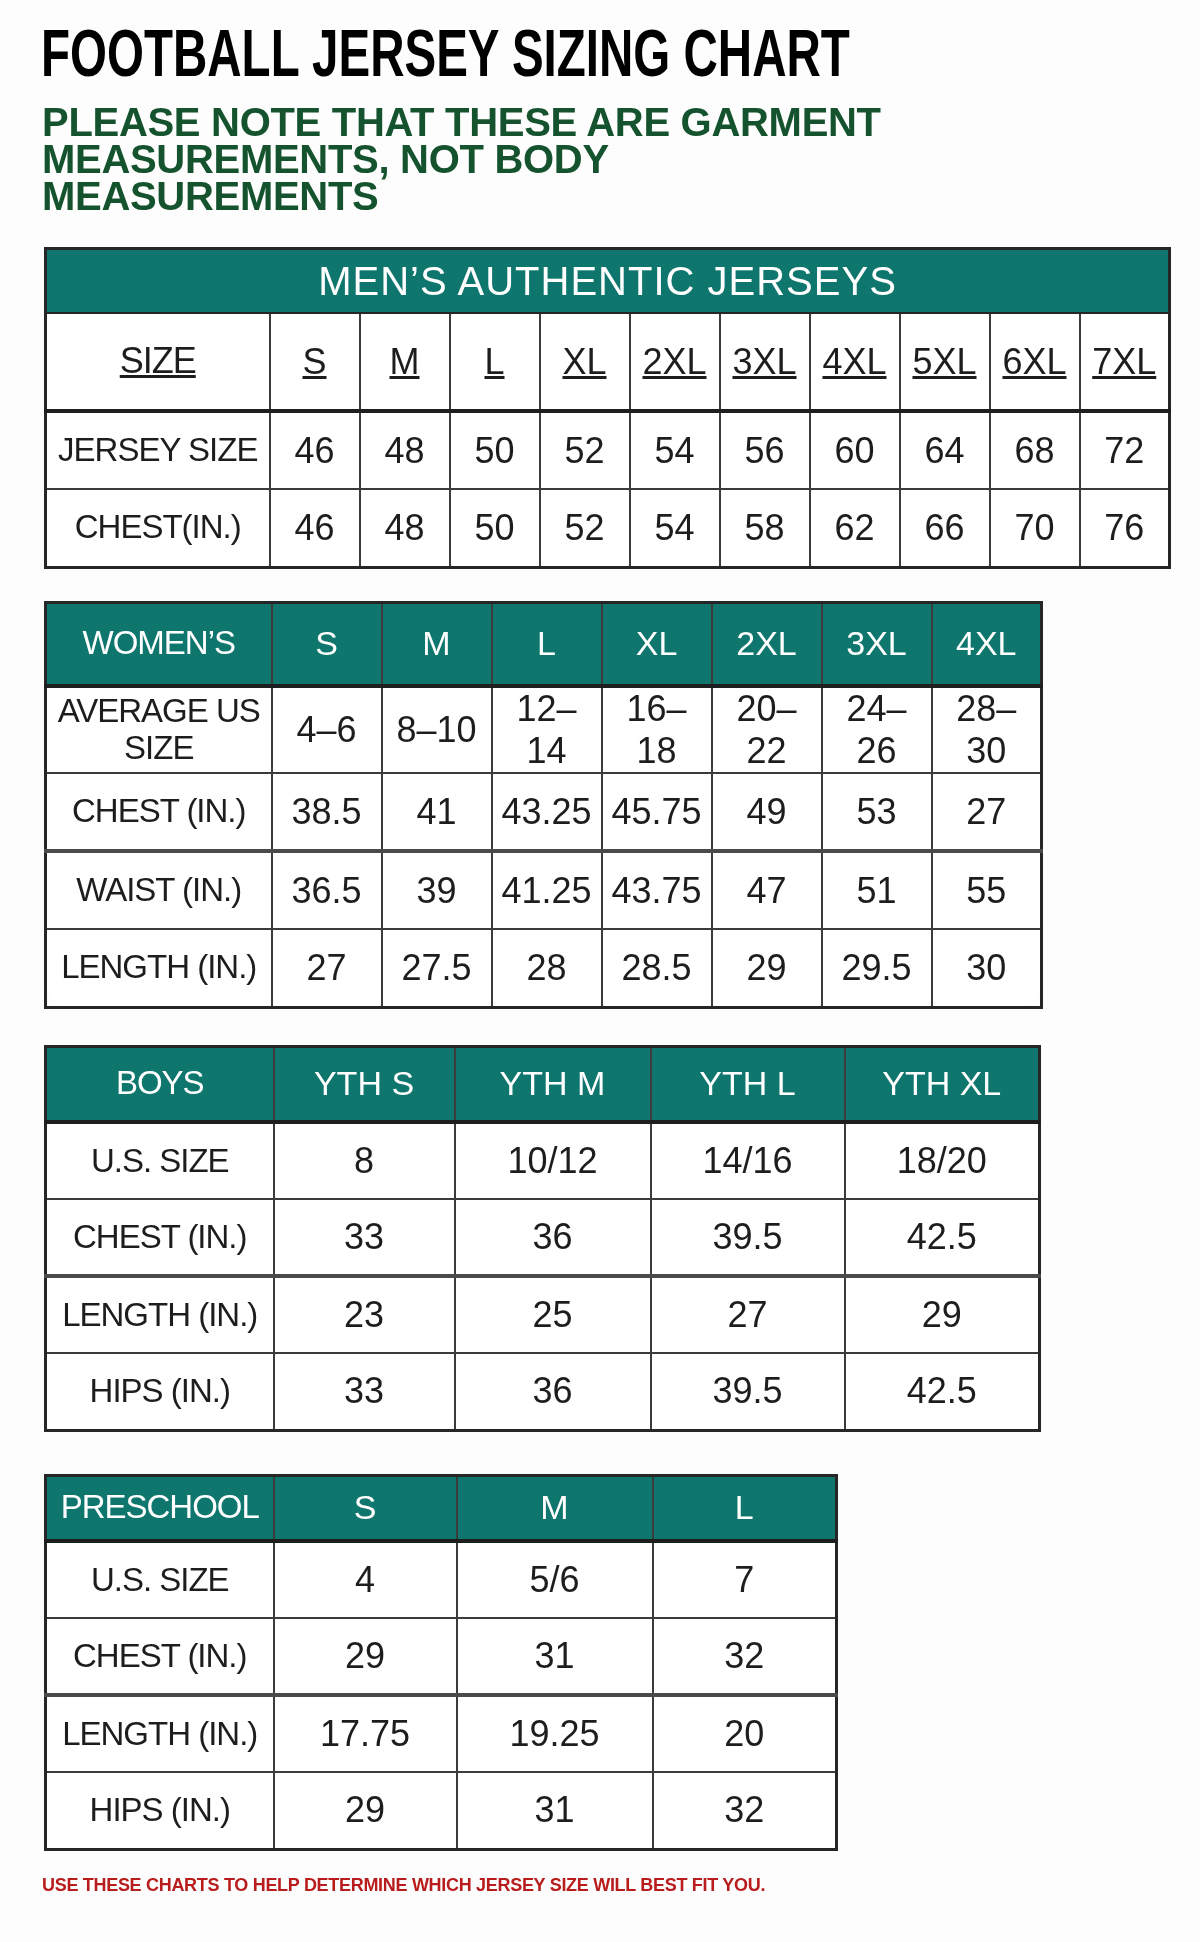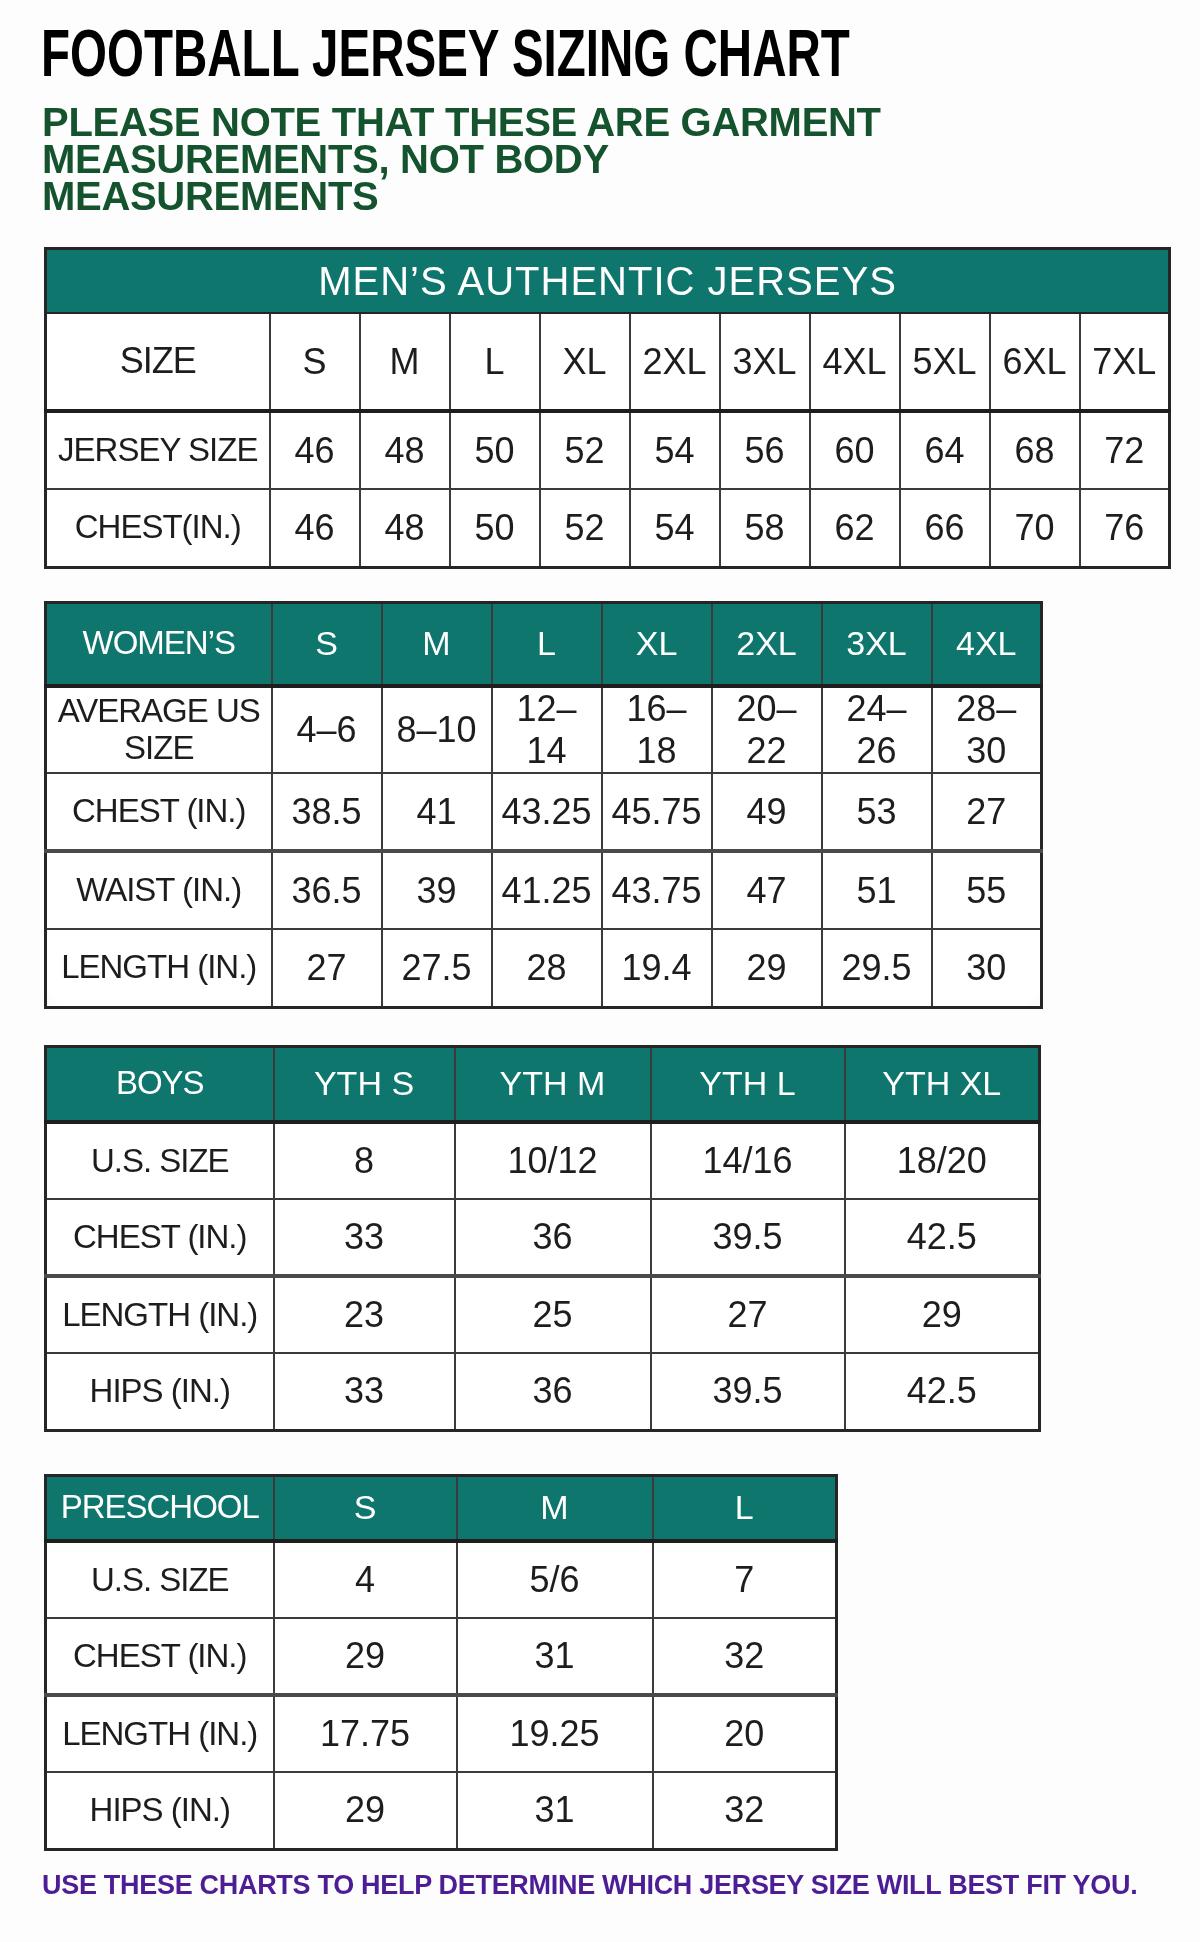--- a/index.html
+++ b/index.html
@@ -27,22 +27,22 @@
   .note{
     margin:18px 0 0 42px;
     font-size:40px;line-height:37px;
     color:#14532d;
     letter-spacing:-0.3px;
     font-weight:bold;
     font-stretch:condensed;
   }
   .footer-note{
     margin:18px 0 0 42px;
-    font-size:27px;line-height:32px;
-    color:#4c1d95;
+    font-size:18px;line-height:32px;
+    color:#b91c1c;
     letter-spacing:-0.3px;
     font-weight:bold;
     white-space:nowrap;
   }
 
   
   table.tbl{
     border-collapse:collapse;
     table-layout:fixed;
     margin-left:44px;
@@ -69,21 +69,21 @@
     background:#0f766e;
     color:#ffffff;
   }
   .hdr th{border-bottom:4px solid #1e1e1e;}
   .t-sep th,.t-sep td{border-top:4px solid #4a4a4a;}
 
   
   .mens col.cl{width:224px;}
   .mens col.cd{width:90px;}
   .mens .band th{height:62px;font-size:40px;letter-spacing:1px;border-bottom:2px solid #262626;}
-  .mens .size-row th{height:95px;font-size:36px;border-bottom:4px solid #1e1e1e;}
+  .mens .size-row th{height:95px;font-size:36px;border-bottom:4px solid #1e1e1e;text-decoration:underline;}
   .mens tbody tr{height:78px;}
   .mens{margin-top:32px;}
 
   
   .womens col.cl{width:226px;}
   .womens col.cd{width:110px;}
   .womens thead tr{height:84px;}
   .womens thead th{font-size:34px;}
   .womens tbody tr{height:78px;}
   .womens{margin-top:32px;border-radius:32px;}
@@ -235,21 +235,21 @@
         <td>43.75</td>
         <td>47</td>
         <td>51</td>
         <td>55</td>
       </tr>
       <tr>
         <th class="rowlabel">LENGTH (IN.)</th>
         <td>27</td>
         <td>27.5</td>
         <td>28</td>
-        <td>19.4</td>
+        <td>28.5</td>
         <td>29</td>
         <td>29.5</td>
         <td>30</td>
       </tr>
     </tbody>
   </table>
 
   <table class="tbl boys">
     <colgroup>
         <col class="cl">

